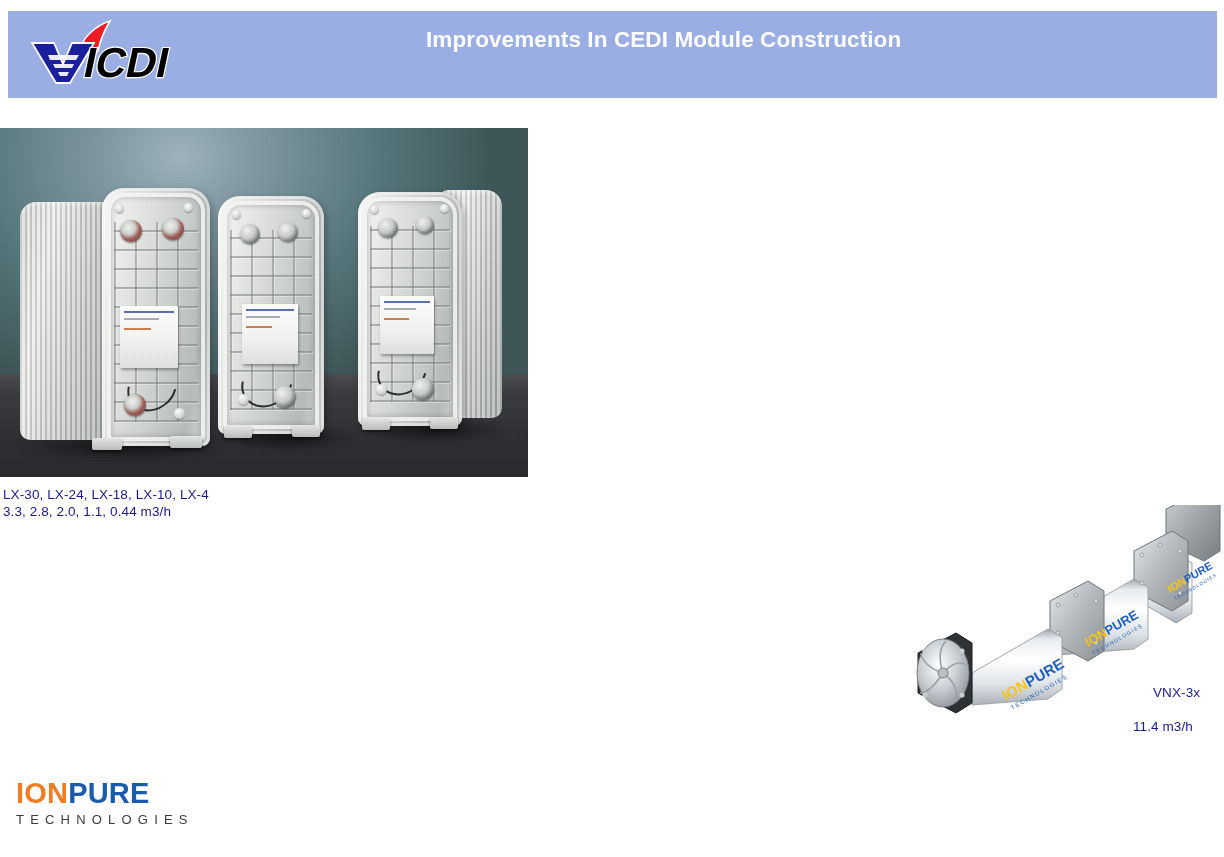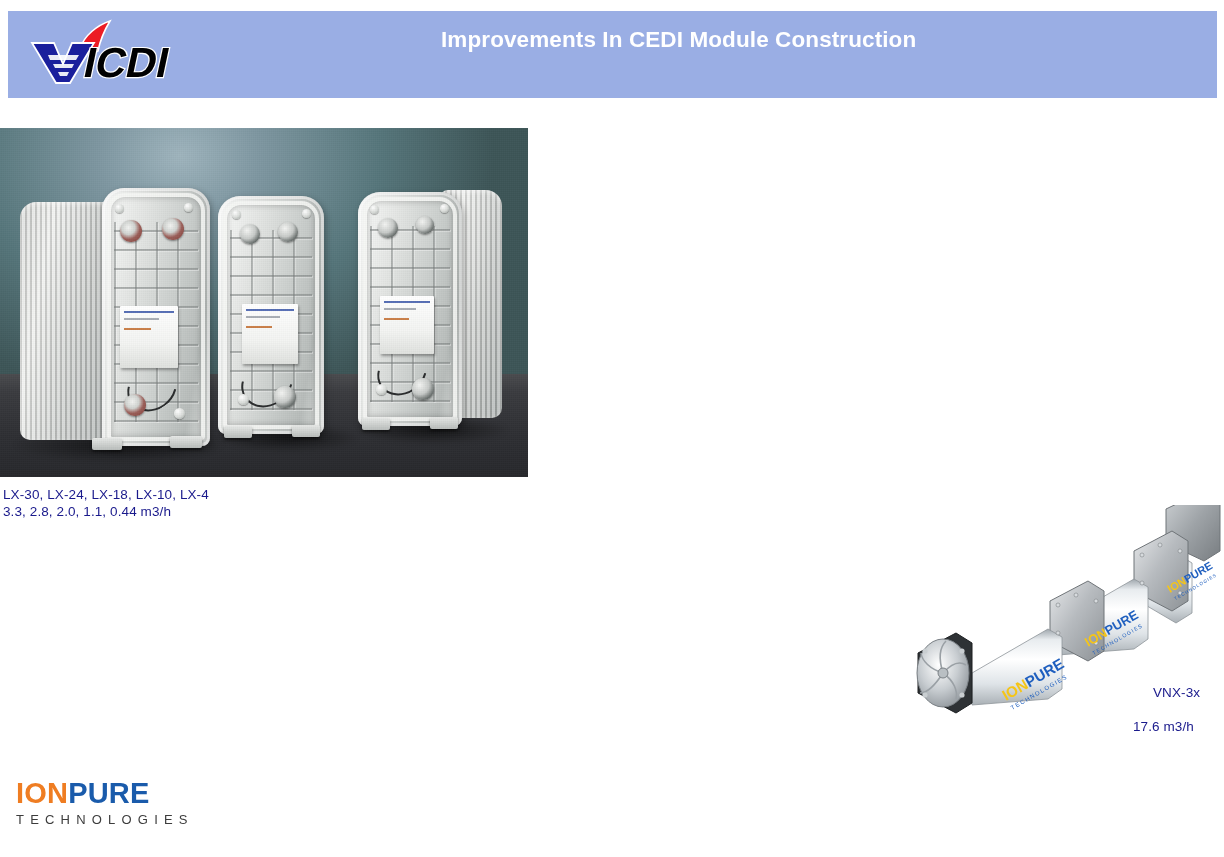--- a/index.html
+++ b/index.html
@@ -39,21 +39,20 @@
     position: absolute;
     left: 418px;
     top: 13px;
     width: 760px;
   }
   .header-line {
     color: #ffffff;
     font-weight: bold;
     letter-spacing: 0.1px;
     white-space: nowrap;
-    margin-left: 15px;
   }
   #header-title-main {
     font-size: 22.5px;
     line-height: 31px;
   }
   #header-title-sub {
     font-size: 22.5px;
     line-height: 33px;
   }
 
@@ -415,18 +414,18 @@
       <text x="1" y="10" font-family="'Liberation Sans', sans-serif" font-size="5.4" letter-spacing="1.2" fill="#1f5fbf">TECHNOLOGIES</text>
     </g>
     <g transform="translate(272,88) rotate(-30)">
       <text x="0" y="0" font-family="'Liberation Sans', sans-serif" font-size="11" font-weight="bold" fill="#f5c518">ION<tspan fill="#1f5fbf">PURE</tspan></text>
       <text x="1" y="9" font-family="'Liberation Sans', sans-serif" font-size="4.6" letter-spacing="1" fill="#1f5fbf">TECHNOLOGIES</text>
     </g>
   </svg>
 </div>
 
 <div id="caption-vnx-model" class="caption-blue">VNX-3x</div>
-<div id="caption-vnx-flow" class="caption-blue">17.6 m3/h</div>
+<div id="caption-vnx-flow" class="caption-blue">11.4 m3/h</div>
 
 <div id="footer-logo">
   <div id="footer-logo-word"><span class="ion-orange">ION</span><span class="pure-blue">PURE</span></div>
   <div id="footer-logo-tagline">TECHNOLOGIES</div>
 </div>
 
 </body></html>

